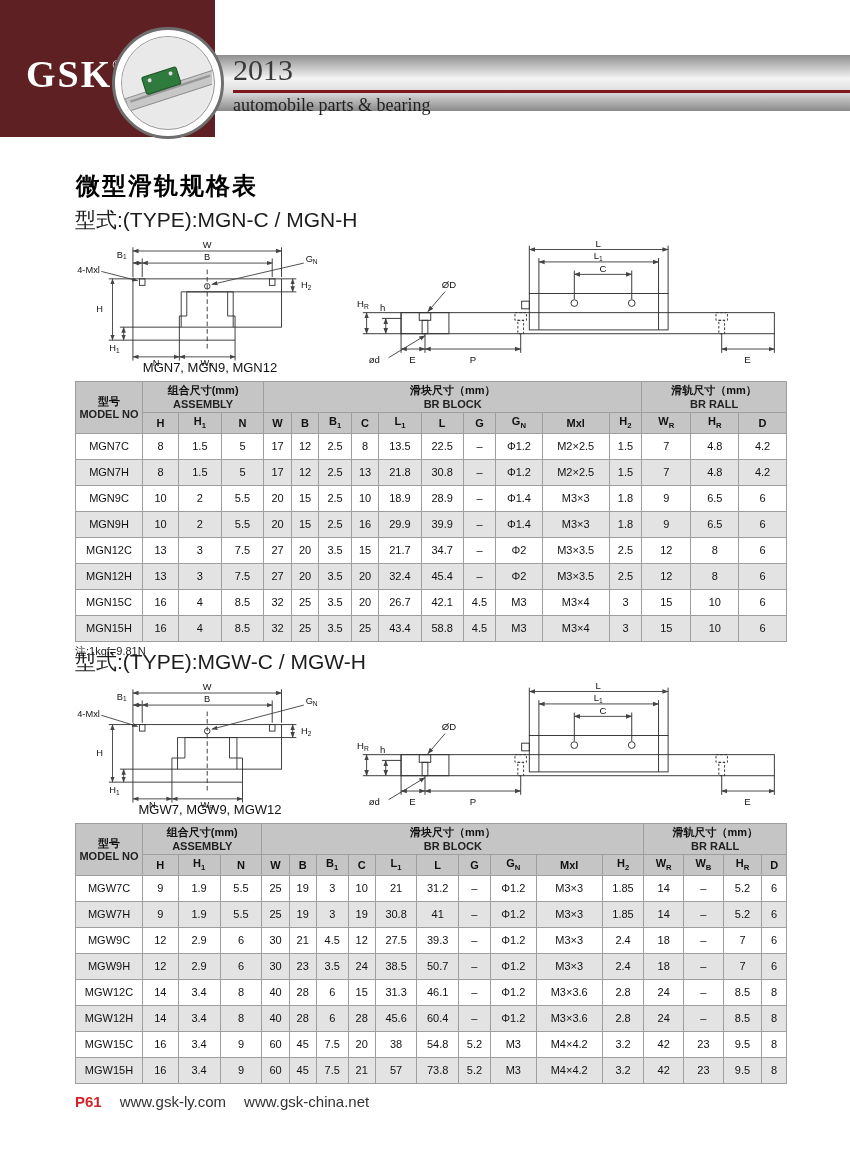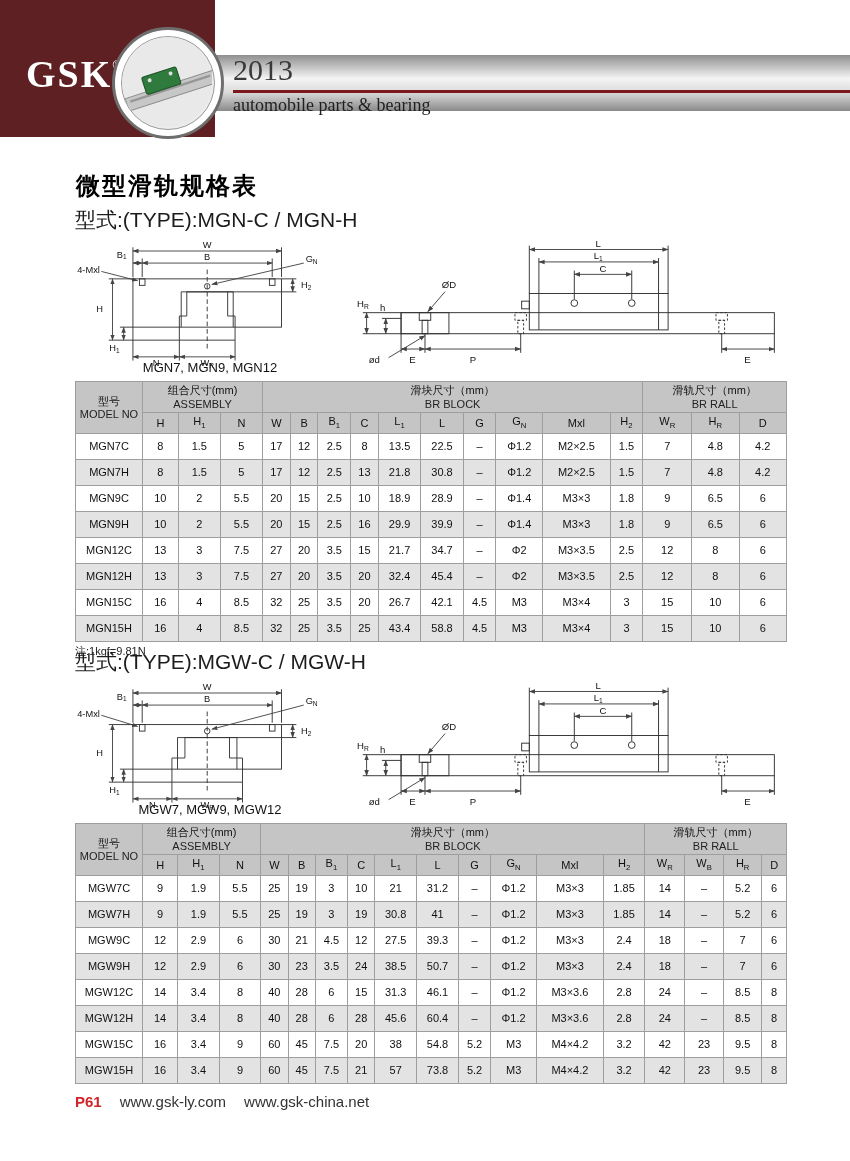--- a/index.html
+++ b/index.html
@@ -26,21 +26,21 @@
   .sec{position:absolute;left:75px;width:712px;}
   #sec-mgn{top:206px;}
   #sec-mgw{top:648px;}
   .type-label{font-size:21px;color:#1c1c1c;margin-bottom:4px;}
   .diagram-row{display:flex;align-items:flex-start;gap:10px;}
   .caption{width:270px;text-align:center;font-size:13px;color:#111;margin-top:-12px;}
 
   
   .spec-table{border-collapse:collapse;width:712px;font-size:11px;color:#111;margin-top:6px;table-layout:auto;}
   .spec-table th,.spec-table td{border:1px solid #9e9e9e;text-align:center;padding:2px 2px;}
-  .spec-table thead th{background:#c5c5c5;font-weight:normal;}
+  .spec-table thead th{background:#c5c5c5;font-weight:bold;}
   .spec-table .model-th{width:62px;}
   .spec-table .g-label{font-size:11px;line-height:1.25;}
   .spec-table .g-sub{font-size:11px;line-height:1.1;color:#222;}
   .spec-table .col-th{height:16px;}
   .spec-table tbody td{height:21px;background:#fff;}
   .spec-table tbody tr:nth-child(even) td{background:#e3e3e3;}
   .note{font-size:11px;color:#222;margin-top:2px;}
 
   
   .footer{position:absolute;left:75px;top:1093px;display:flex;gap:18px;align-items:baseline;}

